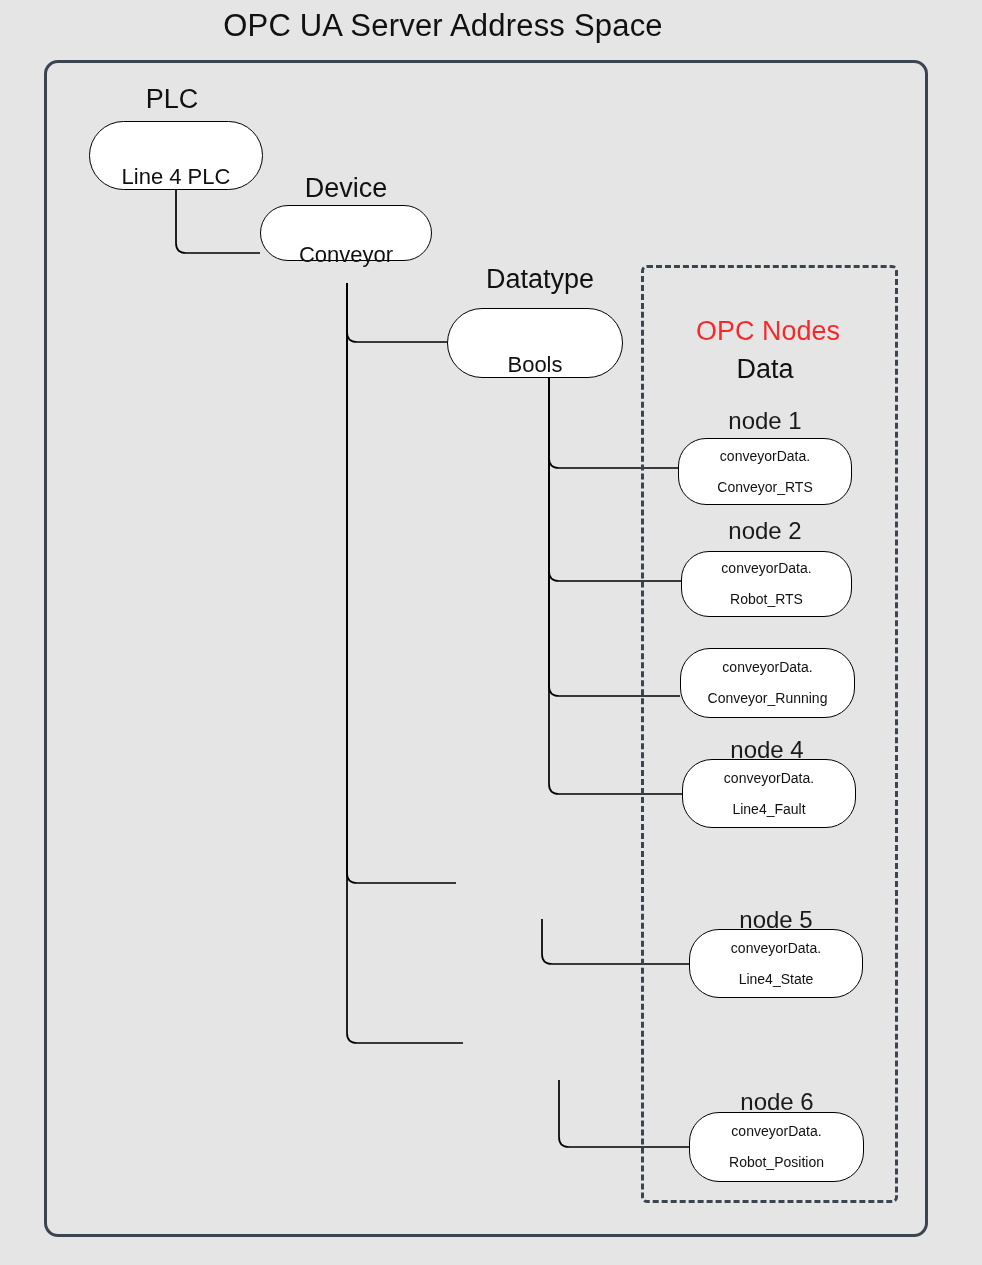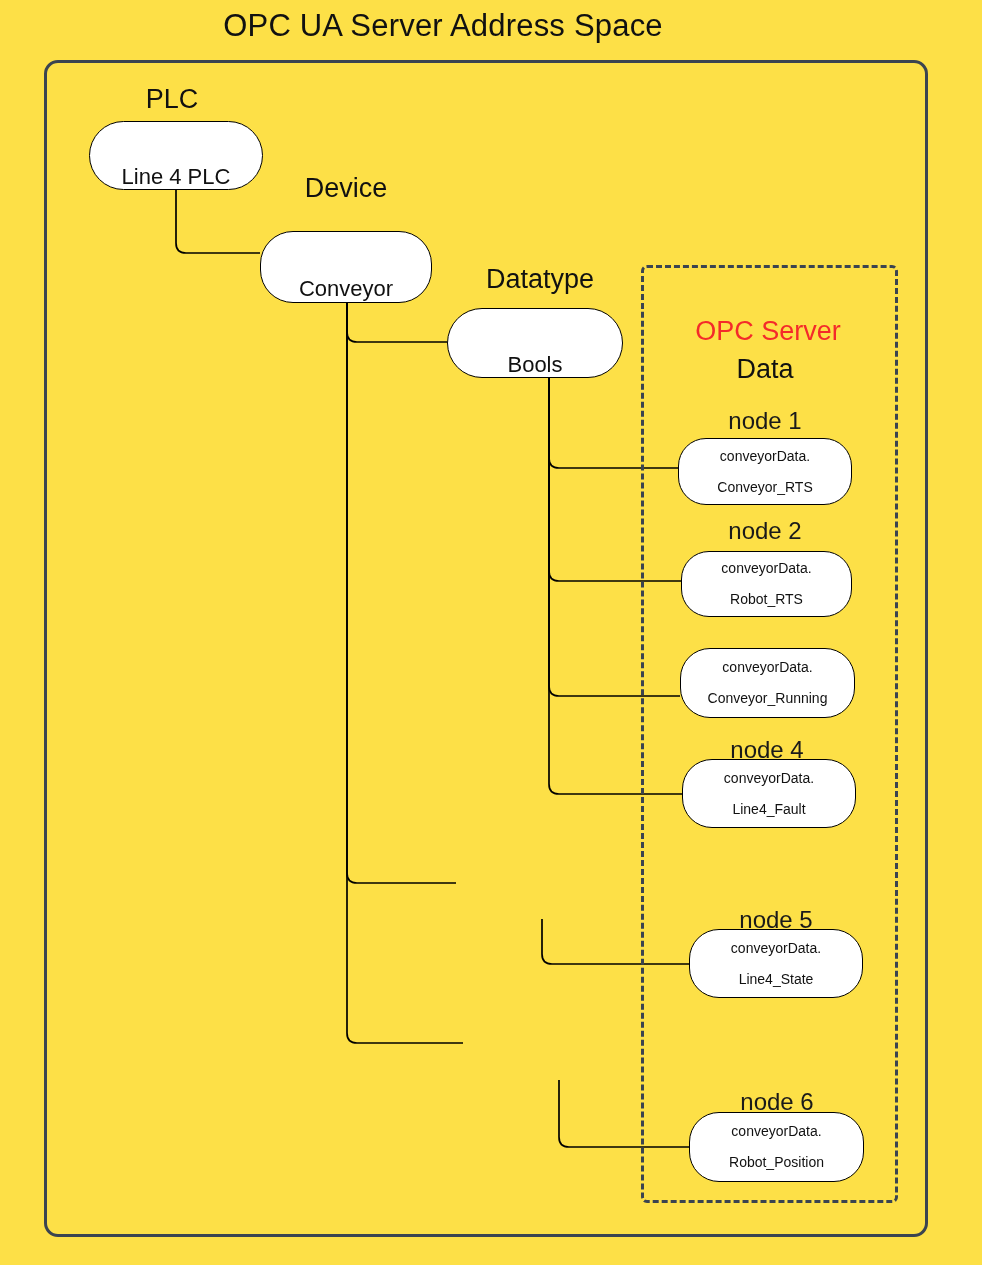--- a/index.html
+++ b/index.html
@@ -1,17 +1,17 @@
 <!DOCTYPE html>
 <html style="--accent-red: #f42a2a; --frame: #3b4450; --line-color: #000000;"><head>
 <meta charset="utf-8">
 <style>
   html,body{margin:0;padding:0;background:#fff;}
   .canvas{
-    position:relative;width:982px;height:1265px;background:#fde047;
+    position:relative;width:982px;height:1265px;background:#e5e5e5;
     font-family:"Liberation Sans",sans-serif;color:#111;overflow:hidden;
   }
   .title{
     position:absolute;left:0;top:8px;width:886px;text-align:center;
     font-size:31px;letter-spacing:0.2px;
   }
   .frame{
     position:absolute;left:44px;top:60px;width:878px;height:1171px;
     border:3px solid var(--frame,#3b4450);border-radius:14px;background:transparent;
   }
@@ -56,27 +56,27 @@
     <path d="M 549 378 V 784 Q 549 794 559 794 H 682"></path>
     <path d="M 542 919 V 954 Q 542 964 552 964 H 689"></path>
     <path d="M 559 1080 V 1137 Q 559 1147 569 1147 H 689"></path>
   </svg>
 
   <div class="dashed-frame"></div>
 
   <div class="group-label" style="left:172px;top:84px;">PLC</div>
   <div class="group-label" style="left:346px;top:173px;">Device</div>
   <div class="group-label" style="left:540px;top:264px;">Datatype</div>
-  <div class="group-label red" style="left:768px;top:316px;">OPC Server</div>
+  <div class="group-label red" style="left:768px;top:316px;">OPC Nodes</div>
   <div class="group-label" style="left:765px;top:354px;">Data</div>
 
   <div class="pill tree" style="left:89px;top:121px;width:174px;height:69px;border-radius:35px;">
     <span>Line 4 PLC</span>
   </div>
-  <div class="pill tree" style="left:260px;top:231px;width:172px;height:72px;border-radius:33px;align-items:center;">
+  <div class="pill tree" style="left:260px;top:205px;width:172px;height:56px;border-radius:33px;align-items:center;">
     <span>Conveyor</span>
   </div>
   <div class="pill tree" style="left:447px;top:308px;width:176px;height:70px;border-radius:35px;">
     <span>Bools</span>
   </div>
 
   <div class="caption" style="left:765px;top:407px;">node 1</div>
   <div class="caption" style="left:765px;top:517px;">node 2</div>
   <div class="caption" style="left:767px;top:654px;">node 3</div>
   <div class="caption" style="left:767px;top:736px;">node 4</div>

